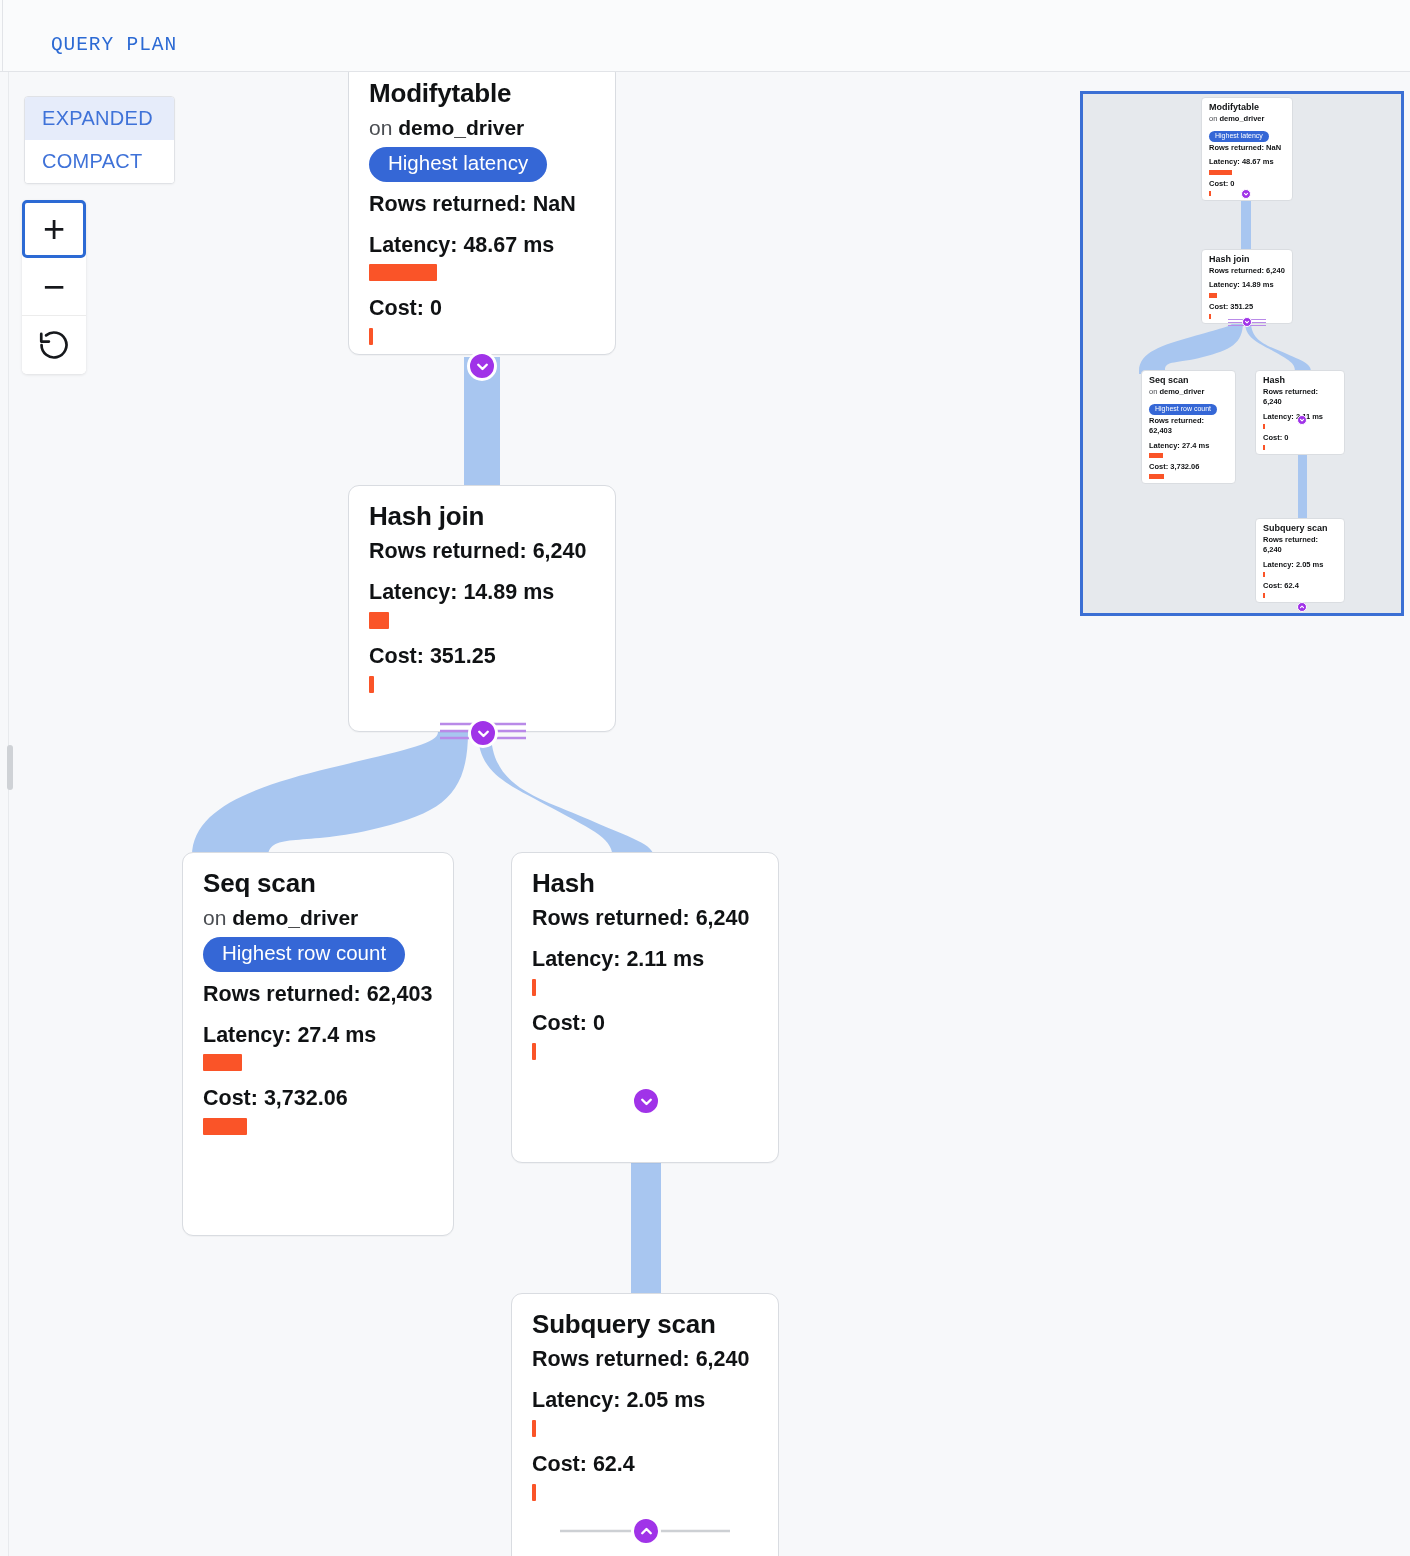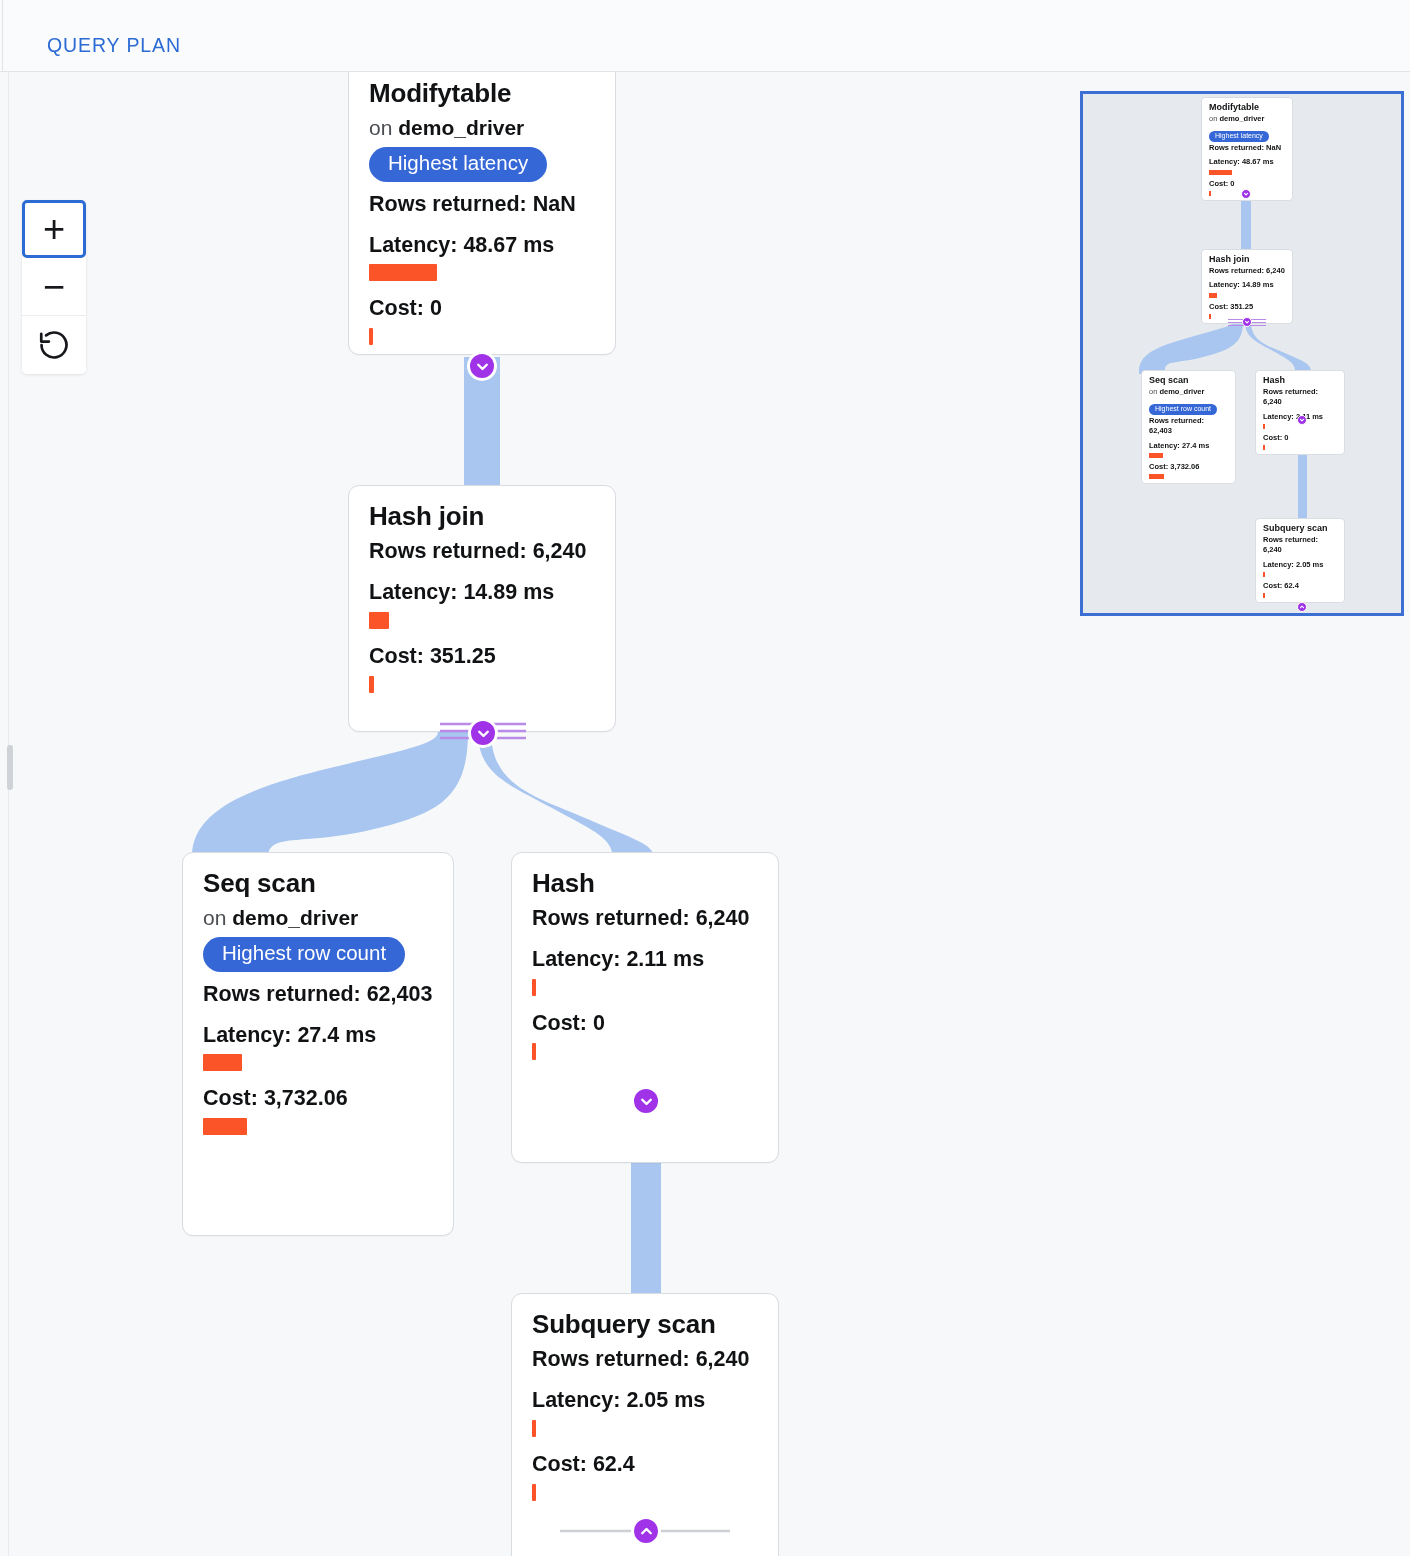--- a/index.html
+++ b/index.html
@@ -23,21 +23,21 @@
   .tabbar-left-edge {
     position: absolute; left: 2px; top: 0; width: 1px; height: 72px; background: #e2e4e8;
   }
   .tab {
     position: relative;
     height: 90px;
     display: flex; align-items: center; justify-content: center;
     font-size: 19.5px; font-weight: 500; letter-spacing: 0.9px;
     cursor: pointer; user-select: none;
     background: transparent; border: none;
-    font-family: Liberation Sans, sans-serif;
+    font-family: Liberation Mono, monospace;
   }
   .tab.active { color: #2c6ad4; width: 228px; }
   .tab.inactive { color: #5d6066; width: 208px; }
   .tab-underline {
     position: absolute; left: 3px; bottom: 0px; width: 225px; height: 3.5px;
     background: #2c6ad4;
   }
 
   
   .canvas {
@@ -213,20 +213,28 @@
 
       <path d="M 468,660 C 468,725 440,742 370,758 C 300,774 268,760 268,786 L 268,790 L 192,790 L 192,784 C 192,736 256,714 330,696 C 404,678 438,672 438,660 Z" fill="#a8c6f0"></path>
 
       <path d="M 491,660 C 491,716 540,726 590,748 C 640,770 655,772 655,790 L 655,792 L 613,792 L 613,788 C 613,766 596,760 552,736 C 508,712 478,702 478,660 Z" fill="#a8c6f0"></path>
 
       <rect x="631" y="1018" width="30" height="215" fill="#a8c6f0"></rect>
 
       <rect x="633" y="1418" width="26" height="40" fill="#a8c6f0"></rect>
     </svg>
 
+    <div class="layout-toggle">
+      <div class="layout-opt selected">
+        <span>EXPANDED</span>
+      </div>
+      <div class="layout-opt">
+        <span>COMPACT</span>
+      </div>
+    </div>
 
     <div class="zoom-controls">
       <div class="zoom-btn plus">
         <span>+</span>
       </div>
       <div class="zoom-btn minus">
         <span>−</span>
       </div>
       <div class="zoom-btn reset">
         <svg width="34" height="34" viewBox="0 0 24 24" fill="none" stroke="#16181c" stroke-width="1.9" stroke-linecap="round" stroke-linejoin="round">

